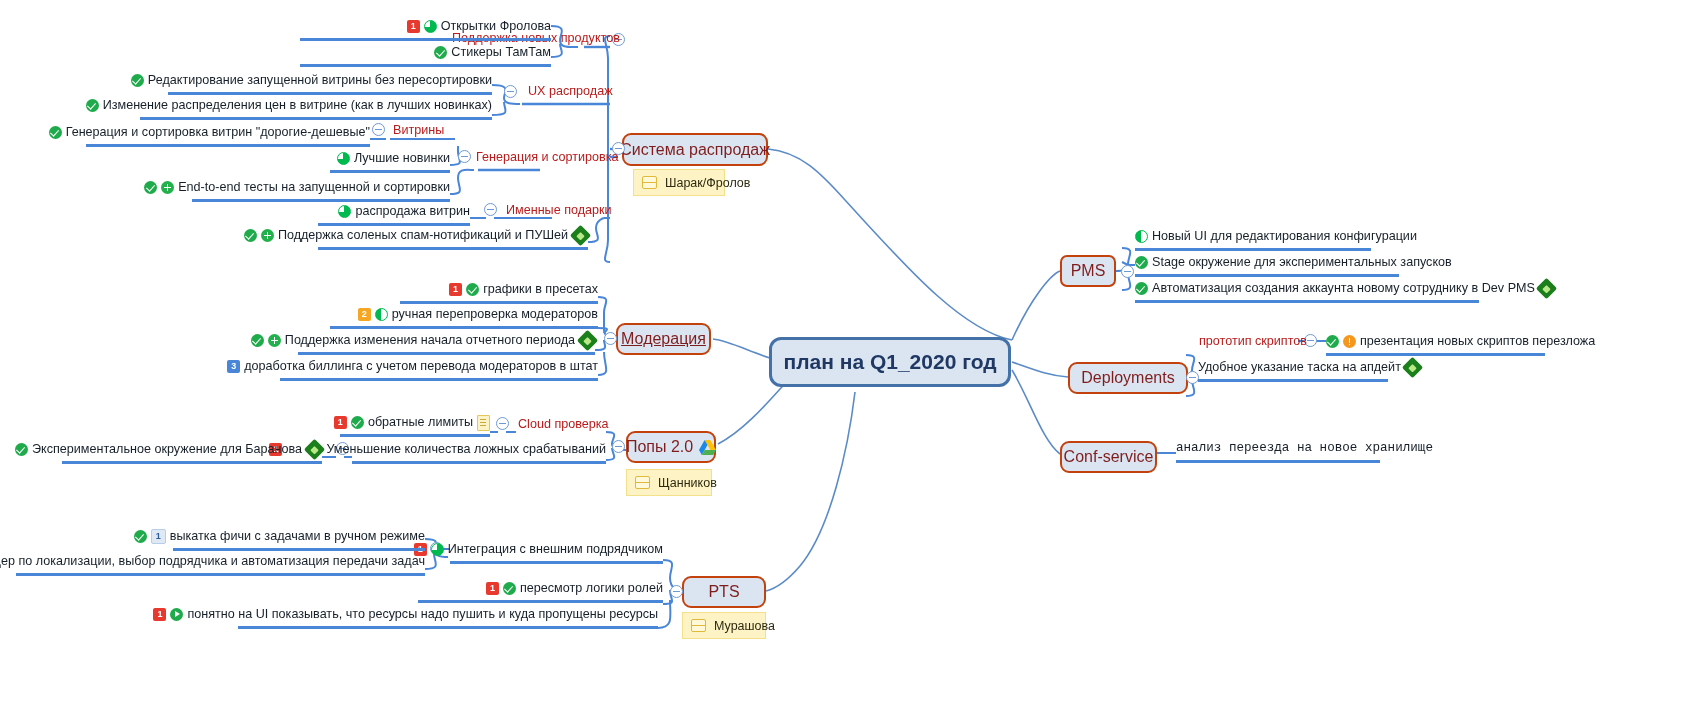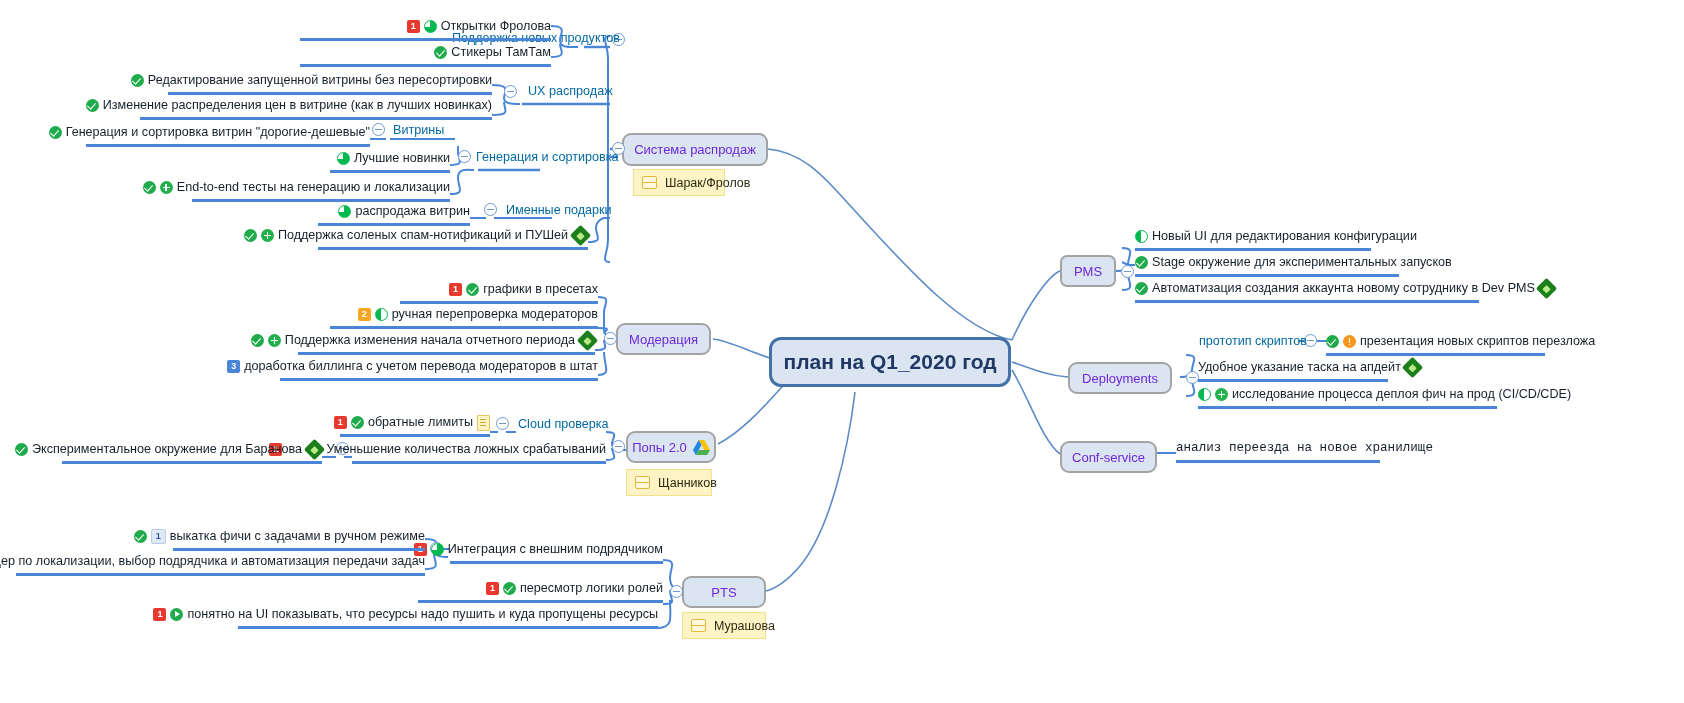--- a/index.html
+++ b/index.html
@@ -25,28 +25,28 @@
     width: 1684px;
     height: 703px;
     pointer-events: none;
   }
 
   
   .node {
     position: absolute;
     box-sizing: border-box;
     background: #dbe5f1;
-    border: 2px solid #a3a3a3;
+    border: 2px solid #c2410c;
     border-radius: 9px;
-    color: #6d28d9;
+    color: #7f1d1d;
     display: flex;
     align-items: center;
     justify-content: center;
     gap: 6px;
-    font-size: 13px;
+    font-size: 16px;
     white-space: nowrap;
     padding: 0 12px;
   }
   .node.root {
     background: #dbe5f1;
     border: 3px solid #4472a8;
     border-radius: 12px;
     font-size: 21px;
     font-weight: bold;
     color: #1f3864;
@@ -68,21 +68,21 @@
   .leaf.u {
     border-bottom: 3px solid #4a86d8;
   }
   .leaf.r { justify-content: flex-end; }
   .leaf.l { justify-content: flex-start; }
 
   
   .sublabel {
     position: absolute;
     font-size: 12.6px;
-    color: #0369a1;
+    color: #b91c1c;
     white-space: nowrap;
     padding-bottom: 3px;
   }
 
   
   .note {
     position: absolute;
     box-sizing: border-box;
     background: #fdf3c4;
     border: 1px solid #f2e08a;
@@ -362,21 +362,21 @@
   </div>
 
   <div class="node" style="left:622px; top:133px; width:146px; height:33px;">
     <span>Система распродаж</span>
   </div>
   <div class="note" style="left:633px; top:169px; width:92px; height:27px;">
     <span class="ic cardicon"></span>
     <span>Шарак/Фролов</span>
   </div>
 
-  <div class="node" style="left:616px; top:323px; width:95px; height:32px;">
+  <div class="node" style="left:616px; top:323px; width:95px; height:32px;text-decoration:underline;">
     <span>Модерация</span>
   </div>
 
   <div class="node" style="left:626px; top:431px; width:90px; height:32px;">
     <span>Попы 2.0</span>
     <span class="ic drive">
       <svg viewBox="0 0 24 21" width="17" height="15">
         <polygon points="8,0 16,0 24,14 16,14" fill="#ffc107"></polygon>
         <polygon points="8,0 0,14 4,21 12,7" fill="#1e88e5"></polygon>
         <polygon points="4,21 20,21 24,14 8,14" fill="#4caf50"></polygon>
@@ -393,21 +393,21 @@
   </div>
   <div class="note" style="left:682px; top:612px; width:84px; height:27px;">
     <span class="ic cardicon"></span>
     <span>Мурашова</span>
   </div>
 
   <div class="node" style="left:1060px; top:255px; width:56px; height:32px;border-radius:7px;">
     <span>PMS</span>
   </div>
 
-  <div class="node" style="left:1068px; top:362px; width:104px; height:32px;">
+  <div class="node" style="left:1068px; top:362px; width:120px; height:32px;">
     <span>Deployments</span>
   </div>
 
   <div class="node" style="left:1060px; top:441px; width:97px; height:32px;">
     <span>Conf-service</span>
   </div>
 
   <div class="toggle" style="left:612px; top:33px;"></div>
   <div class="toggle" style="left:504px; top:85px;"></div>
   <div class="toggle" style="left:372px; top:123px;"></div>
@@ -456,21 +456,21 @@
 
   <div class="sublabel" style="left:476px; top:150px;">Генерация и сортировка</div>
 
   <div class="leaf u r" style="left:330px; top:150px; width:120px;">
     <span class="ic pie three"></span>
     <span>Лучшие новинки</span>
   </div>
   <div class="leaf u r" style="left:192px; top:179px; width:258px;">
     <span class="ic check"></span>
     <span class="ic plus"></span>
-    <span>End-to-end тесты на генерацию и локализации</span>
+    <span>End-to-end тесты на запущенной и сортировки</span>
   </div>
 
   <div class="sublabel" style="left:506px; top:203px;">Именные подарки</div>
 
   <div class="leaf u r" style="left:318px; top:203px; width:152px;">
     <span class="ic pie three"></span>
     <span>распродажа витрин</span>
   </div>
   <div class="leaf u r" style="left:318px; top:227px; width:270px;">
     <span class="ic check"></span>
@@ -575,23 +575,18 @@
     <span class="ic warn"></span>
     <span>презентация новых скриптов перезложа</span>
   </div>
 
   <div class="leaf u l" style="left:1198px; top:359px; width:190px;">
     <span>Удобное указание таска на апдейт</span>
     <span class="ic diamond-wrap">
         <span class="diamond"></span>
       </span>
   </div>
-  <div class="leaf u l" style="left:1198px; top:386px; width:299px;">
-    <span class="ic pie half"></span>
-    <span class="ic plus"></span>
-    <span>исследование процесса деплоя фич на прод (CI/CD/CDE)</span>
-  </div>
 
   <div class="leaf u l" style="left:1176px; top:440px; width:204px;font-family:Liberation Mono, monospace;">
     <span>анализ переезда на новое хранилище</span>
   </div>
 
 </div>
 
 </body></html>

